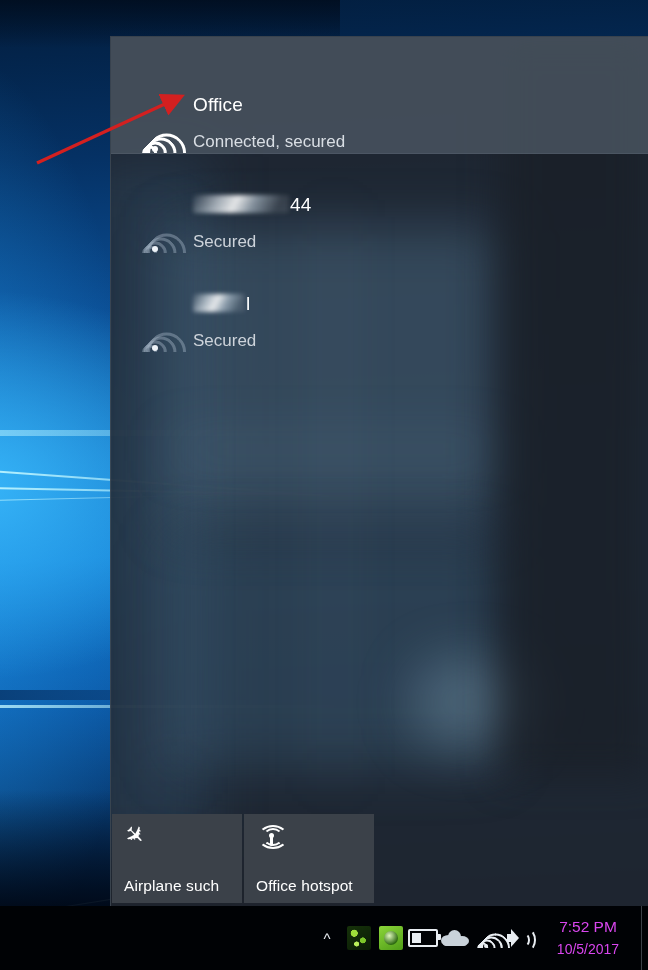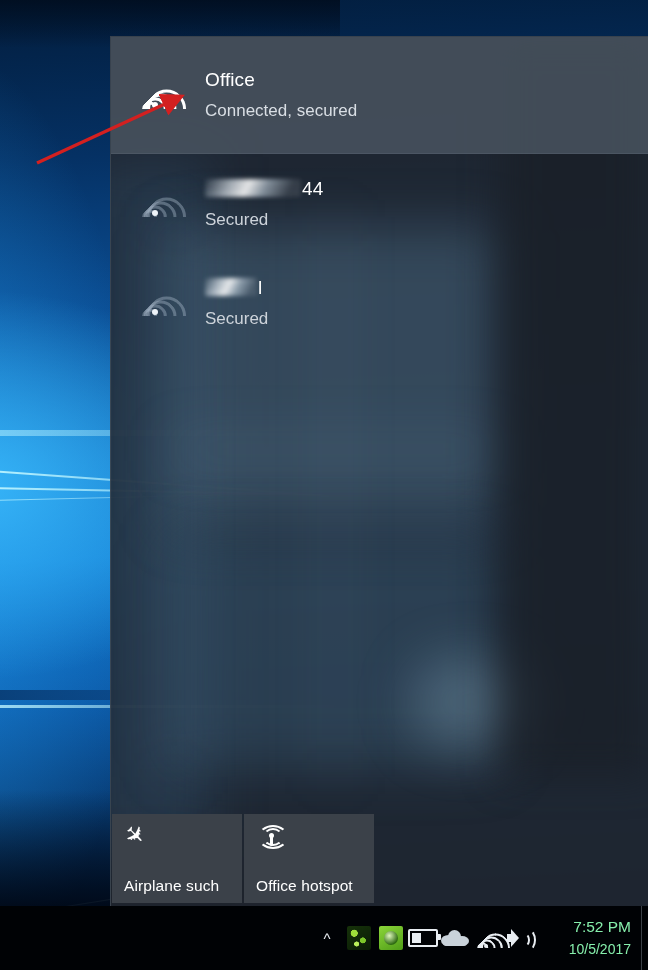--- a/index.html
+++ b/index.html
@@ -52,30 +52,30 @@
   .ab1{left:60px;top:190px;width:330px;height:300px;background:rgba(74,104,128,.50);border-radius:14px;}
   .ab2{left:60px;top:500px;width:330px;height:230px;background:rgba(60,92,118,.42);border-radius:14px;}
   .ab3{left:58px;top:180px;width:10px;height:560px;background:rgba(120,150,175,.35);}
   .ab4{left:60px;top:406px;width:330px;height:12px;background:rgba(110,142,168,.38);}
   .ab5{left:220px;top:180px;width:8px;height:560px;background:rgba(115,148,172,.30);}
   .ab6{left:300px;top:620px;width:120px;height:90px;background:rgba(150,185,205,.30);border-radius:40px;}
   .ab7{left:-20px;top:120px;width:120px;height:700px;background:rgba(48,78,104,.40);}
   .acr-right{position:absolute;right:0;top:0;width:150px;height:740px;background:rgba(26,31,39,.75);filter:blur(18px);}
 
   .net-list{position:absolute;left:0;top:0;right:0;}
-  .net-row{position:relative;display:flex;align-items:center;height:99px;padding-left:22px;box-sizing:border-box;gap:12px;}
+  .net-row{position:relative;display:flex;align-items:flex-end;height:99px;padding-left:22px;box-sizing:border-box;}
   .net-row.selected{background:rgba(74,85,98,.82);height:117px;border-bottom:1px solid rgba(120,135,150,.18);}
   .net-icon{width:46px;flex:0 0 46px;display:flex;align-items:center;justify-content:center;}
   .net-text{margin-left:14px;}
   .net-name{font-size:19px;color:#ffffff;line-height:24px;letter-spacing:.1px;}
   .net-name.redacted{position:relative;display:inline-block;}
   .blurmask{display:inline-block;height:18px;vertical-align:-2px;border-radius:2px;
     background:linear-gradient(118deg,rgba(255,255,255,.04) 0%,rgba(235,242,248,.62) 26%,rgba(255,255,255,.88) 44%,rgba(210,224,235,.55) 62%,rgba(255,255,255,.10) 86%);
     filter:blur(2.2px);margin-right:1px;}
-  .net-sub{font-size:17px;color:#cdd3da;line-height:22px;margin-top:8px;}
+  .net-sub{font-size:17px;color:#cdd3da;line-height:22px;margin-top:14px;}
   .net-row.selected .net-sub{color:#d9dee4;}
 
   
   .wifi-ico{position:relative;width:34px;height:27px;}
   .wifi-ico i{position:absolute;left:0;bottom:0;border:3px solid #fff;border-radius:50%;
     border-right-color:transparent;border-bottom-color:transparent;transform:rotate(45deg);transform-origin:0% 100%;}
   .wifi-ico i.a1{width:9px;height:9px;}
   .wifi-ico i.a2{width:17px;height:17px;}
   .wifi-ico i.a3{width:25px;height:25px;}
   .wifi-ico i.a4{width:33px;height:33px;}
@@ -138,21 +138,21 @@
   .tray-wifi i.b2{width:13px;height:13px;}
   .tray-wifi i.b3{width:19px;height:19px;}
   .tray-wifi i.b4{width:25px;height:25px;}
   .tray-wifi b{position:absolute;left:9px;bottom:0;width:4px;height:4px;border-radius:50%;background:#e8edf2;}
   .spk{position:relative;width:26px;height:20px;}
   .spk .body{position:absolute;left:1px;top:6px;width:6px;height:8px;background:#e8edf2;}
   .spk .cone{position:absolute;left:5px;top:1px;width:0;height:0;border-style:solid;border-width:9px 0 9px 8px;border-color:transparent transparent transparent #e8edf2;}
   .spk .wv{position:absolute;border:2px solid #e8edf2;border-radius:50%;border-left-color:transparent;border-top-color:transparent;border-bottom-color:transparent;}
   .spk .wv1{left:13px;top:5px;width:7px;height:10px;}
   .spk .wv2{left:15px;top:1px;width:11px;height:18px;}
-  .clock{color:#86efac;text-align:right;font-size:15.5px;line-height:23px;padding:0 10px 0 6px;min-width:86px;}
+  .clock{color:#d946ef;text-align:center;font-size:15.5px;line-height:23px;padding:0 10px 0 6px;min-width:86px;}
   .clock .d{font-size:14px;}
   .showdesk{width:6px;height:100%;border-left:1px solid #3a3f46;}
 
   
   .arrow{position:absolute;left:0;top:0;width:648px;height:970px;pointer-events:none;}
 </style>
 </head>
 <body>
 
 <div class="desktop">

